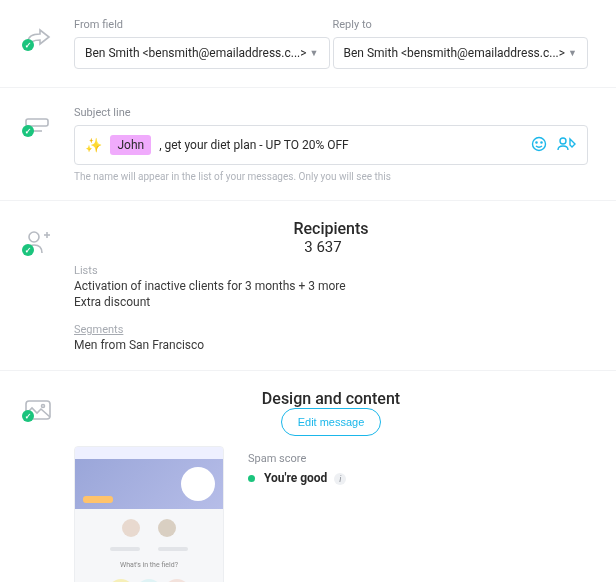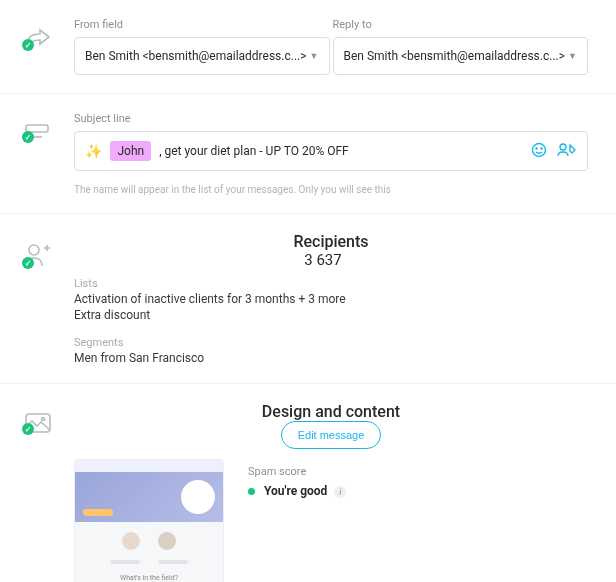--- a/index.html
+++ b/index.html
@@ -47,21 +47,21 @@
     margin-bottom: 6px;
   }
   .two-col {
     display: flex;
     gap: 3px;
   }
   .two-col > div { flex: 1; }
   .select-box {
     border: 1px solid #dcdfe4;
     border-radius: 4px;
-    height: 38px;
+    height: 32px;
     display: flex;
     align-items: center;
     padding: 0 10px;
     font-size: 12px;
     color: #2a2a2a;
     justify-content: space-between;
     background: #fff;
   }
   .select-box .caret {
     color: #8b8f97;
@@ -80,21 +80,21 @@
   .chip {
     background: #f0abfc;
     border-radius: 3px;
     padding: 3px 7px;
     font-size: 12px;
   }
   .subject-text { font-size: 12px; flex: 1; }
   .hint {
     font-size: 10px;
     color: #b0b4bb;
-    margin-top: 13px;
+    margin-top: 6px;
   }
   .section-head {
     display: flex;
     align-items: center;
     justify-content: space-between;
     margin-bottom: 8px;
     flex-direction: column;
   }
   .section-title {
     font-size: 16px;
@@ -262,21 +262,21 @@
   <div class="content-col">
     <div class="section-head">
       <div class="section-title">Recipients</div>
       <div class="head-right">
         <div class="count">3 637</div>
       </div>
     </div>
     <div class="sub-label">Lists</div>
     <div class="sub-text">Activation of inactive clients for 3 months + 3 more</div>
     <div class="sub-text">Extra discount</div>
-    <div class="sub-label" style="margin-top:14px;">Segments</div>
+    <div class="sub-label" style="margin-top:14px;text-decoration:underline;">Segments</div>
     <div class="sub-text">Men from San Francisco</div>
   </div>
 </div>
 
 <div class="section" style="border-bottom:none; padding-bottom:8px;">
   <div class="icon-col">
     <svg class="icon-svg" width="28" height="22" viewBox="0 0 28 22">
       <rect x="2" y="2" width="24" height="18" rx="3"></rect>
       <path d="M2 15 L8 9 L13 14 L17 10 L26 18"></path>
       <circle cx="19" cy="7" r="1.5"></circle>

